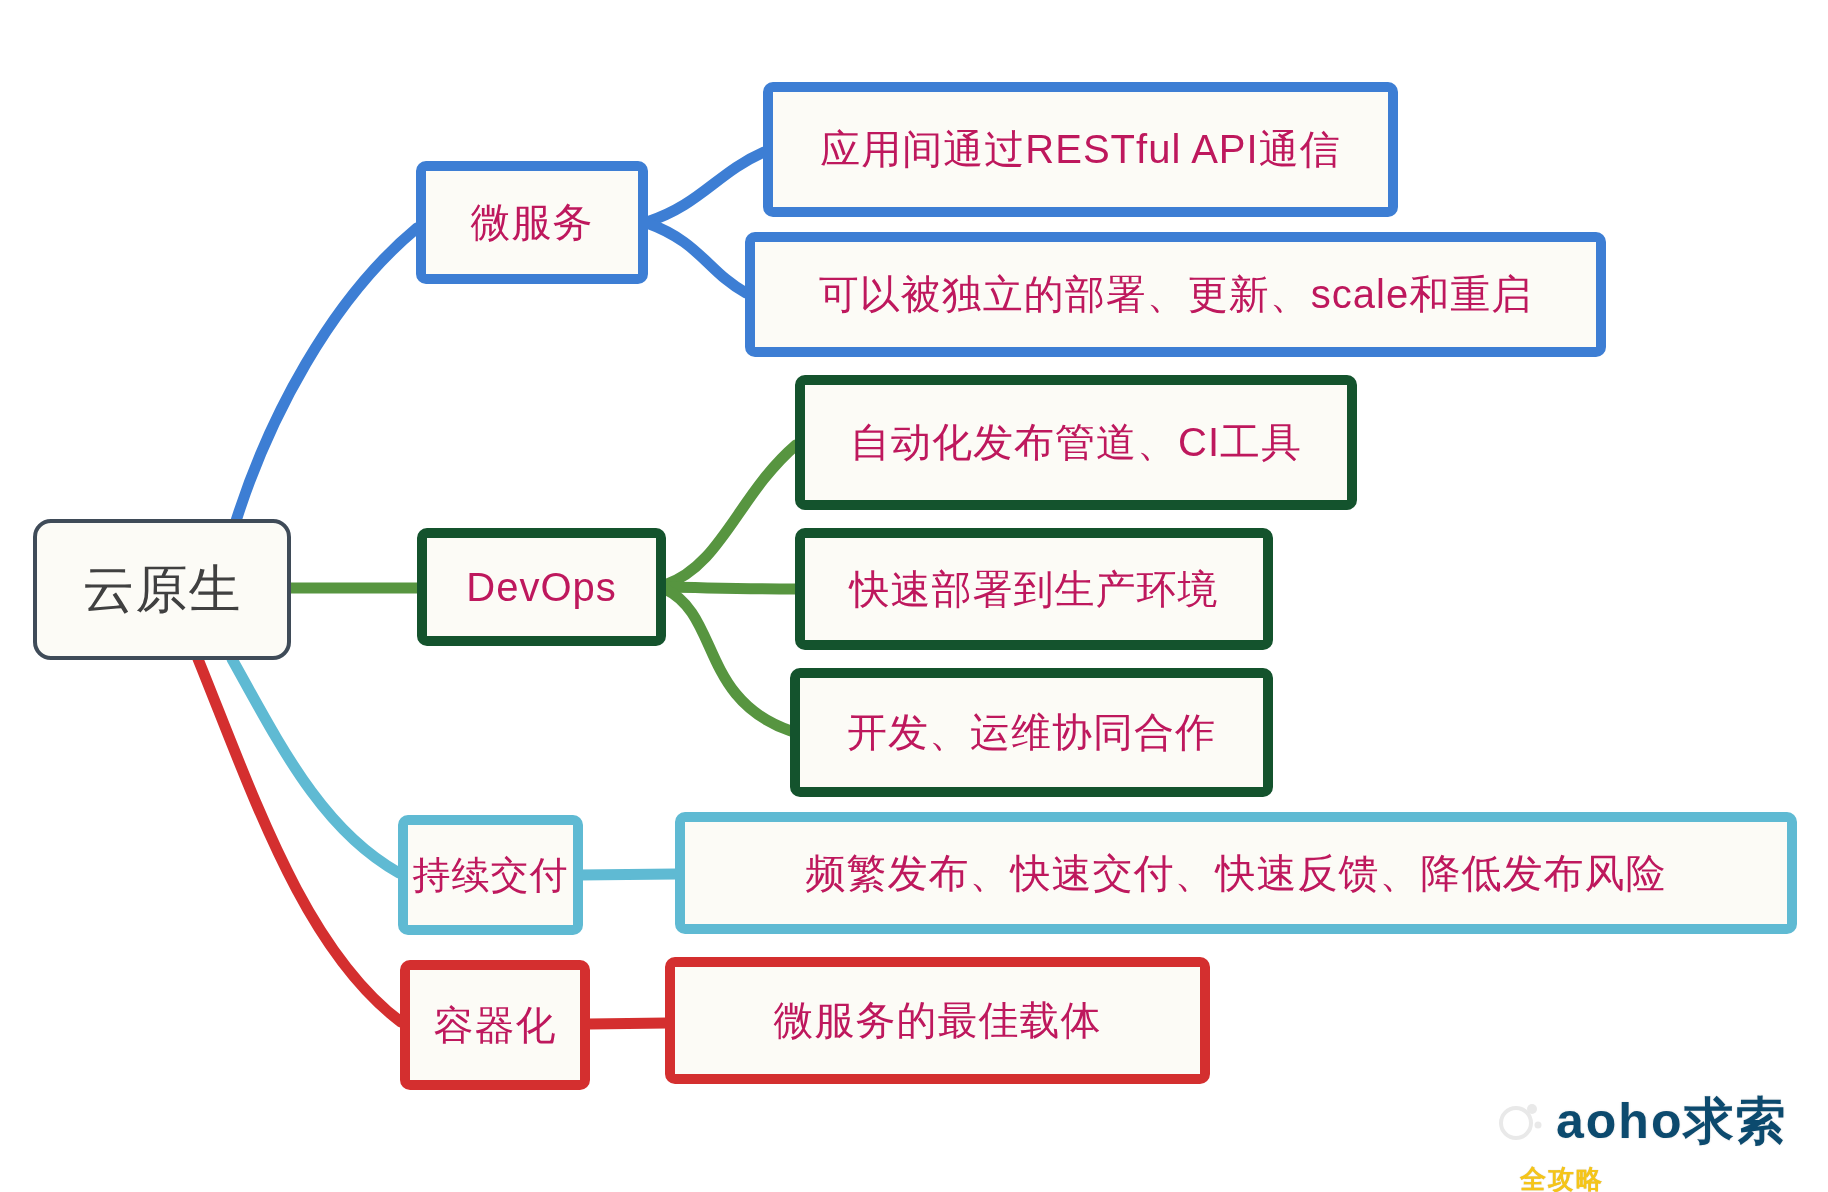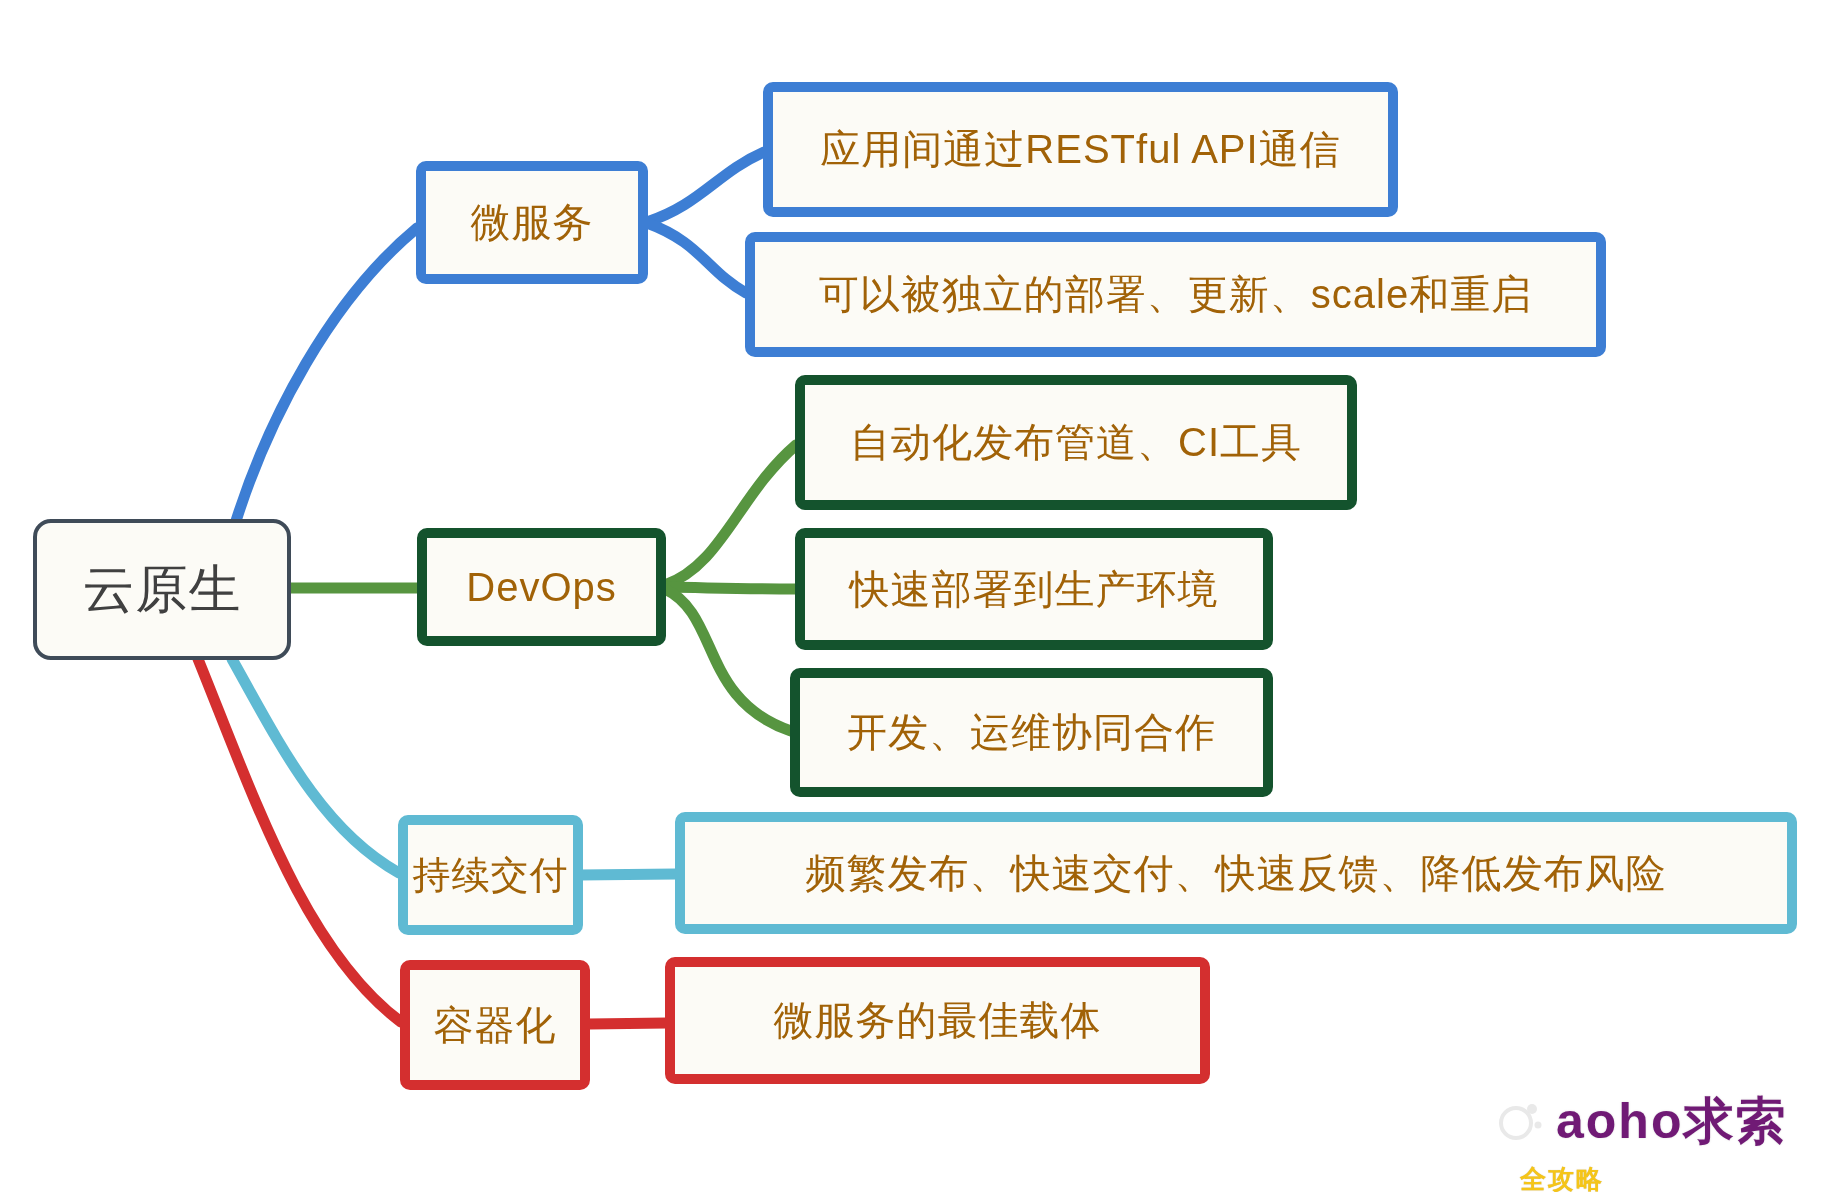--- a/index.html
+++ b/index.html
@@ -15,41 +15,41 @@
   .p-blue{stroke:#3d7ed4;}
   .p-green{stroke:#579540;}
   .p-cyan{stroke:#5fbad3;}
   .p-red{stroke:#d42f2f;}
 
   .node{
     position:absolute;
     box-sizing:border-box;
     background:#fcfbf6;
     display:flex;align-items:center;justify-content:center;
-    color:#a16207;
+    color:#be185d;
     text-align:center;
     white-space:nowrap;
     letter-spacing:1px;
   }
   .root{
     border:4px solid #3f4b58;
     border-radius:18px;
     font-size:52px;
     color:#404040;
   }
   .branch,.child{border-radius:10px;font-size:40px;}
   .b-blue{border:10px solid #3d7ed4;}
   .b-green{border:10px solid #14532d;}
   .b-cyan{border:10px solid #5fbad3;}
   .b-red{border:10px solid #d42f2f;}
 
   .watermark{
     position:absolute;left:1492px;top:1088px;
     display:flex;align-items:center;gap:10px;
-    color:#701a75;
+    color:#0c4a6e;
     font-size:50px;font-weight:bold;
     text-shadow:0 0 2px rgba(150,150,150,0.35);
     letter-spacing:2px;
   }
   .watermark svg{display:block;}
   .badge{
     position:absolute;left:1520px;top:1162px;
     color:#f5c518;
     font-size:26px;font-weight:bold;
     letter-spacing:2px;

